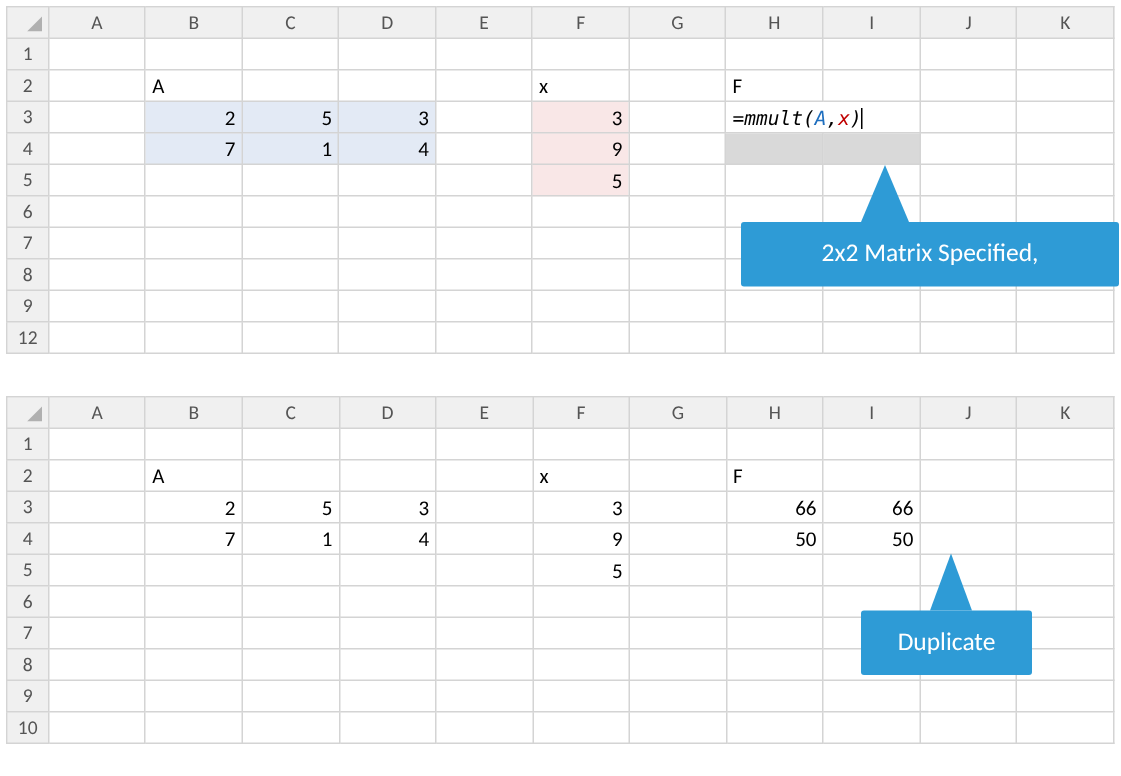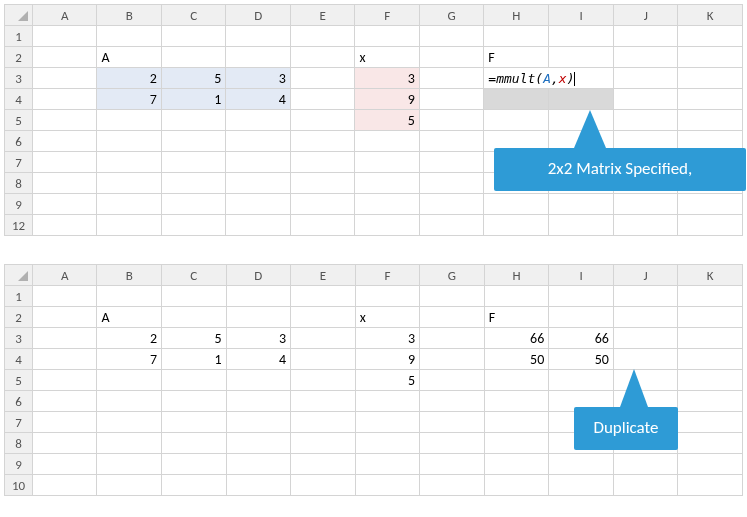--- a/index.html
+++ b/index.html
@@ -120,21 +120,21 @@
     .callout1-pointer {
       top: -38px;
       left: 80px;
       border-left: 16px solid transparent;
       border-right: 16px solid transparent;
       border-bottom: 38px solid #2e9bd6;
     }
     .callout2 {
       top: 143px;
       left: 570px;
-      width: 104px;
+      width: 114px;
     }
     .callout2-pointer {
       top: -38px;
       left: 46px;
       border-left: 14px solid transparent;
       border-right: 14px solid transparent;
       border-bottom: 38px solid #2e9bd6;
     }
     .cursor-bar {
       display: inline-block;

